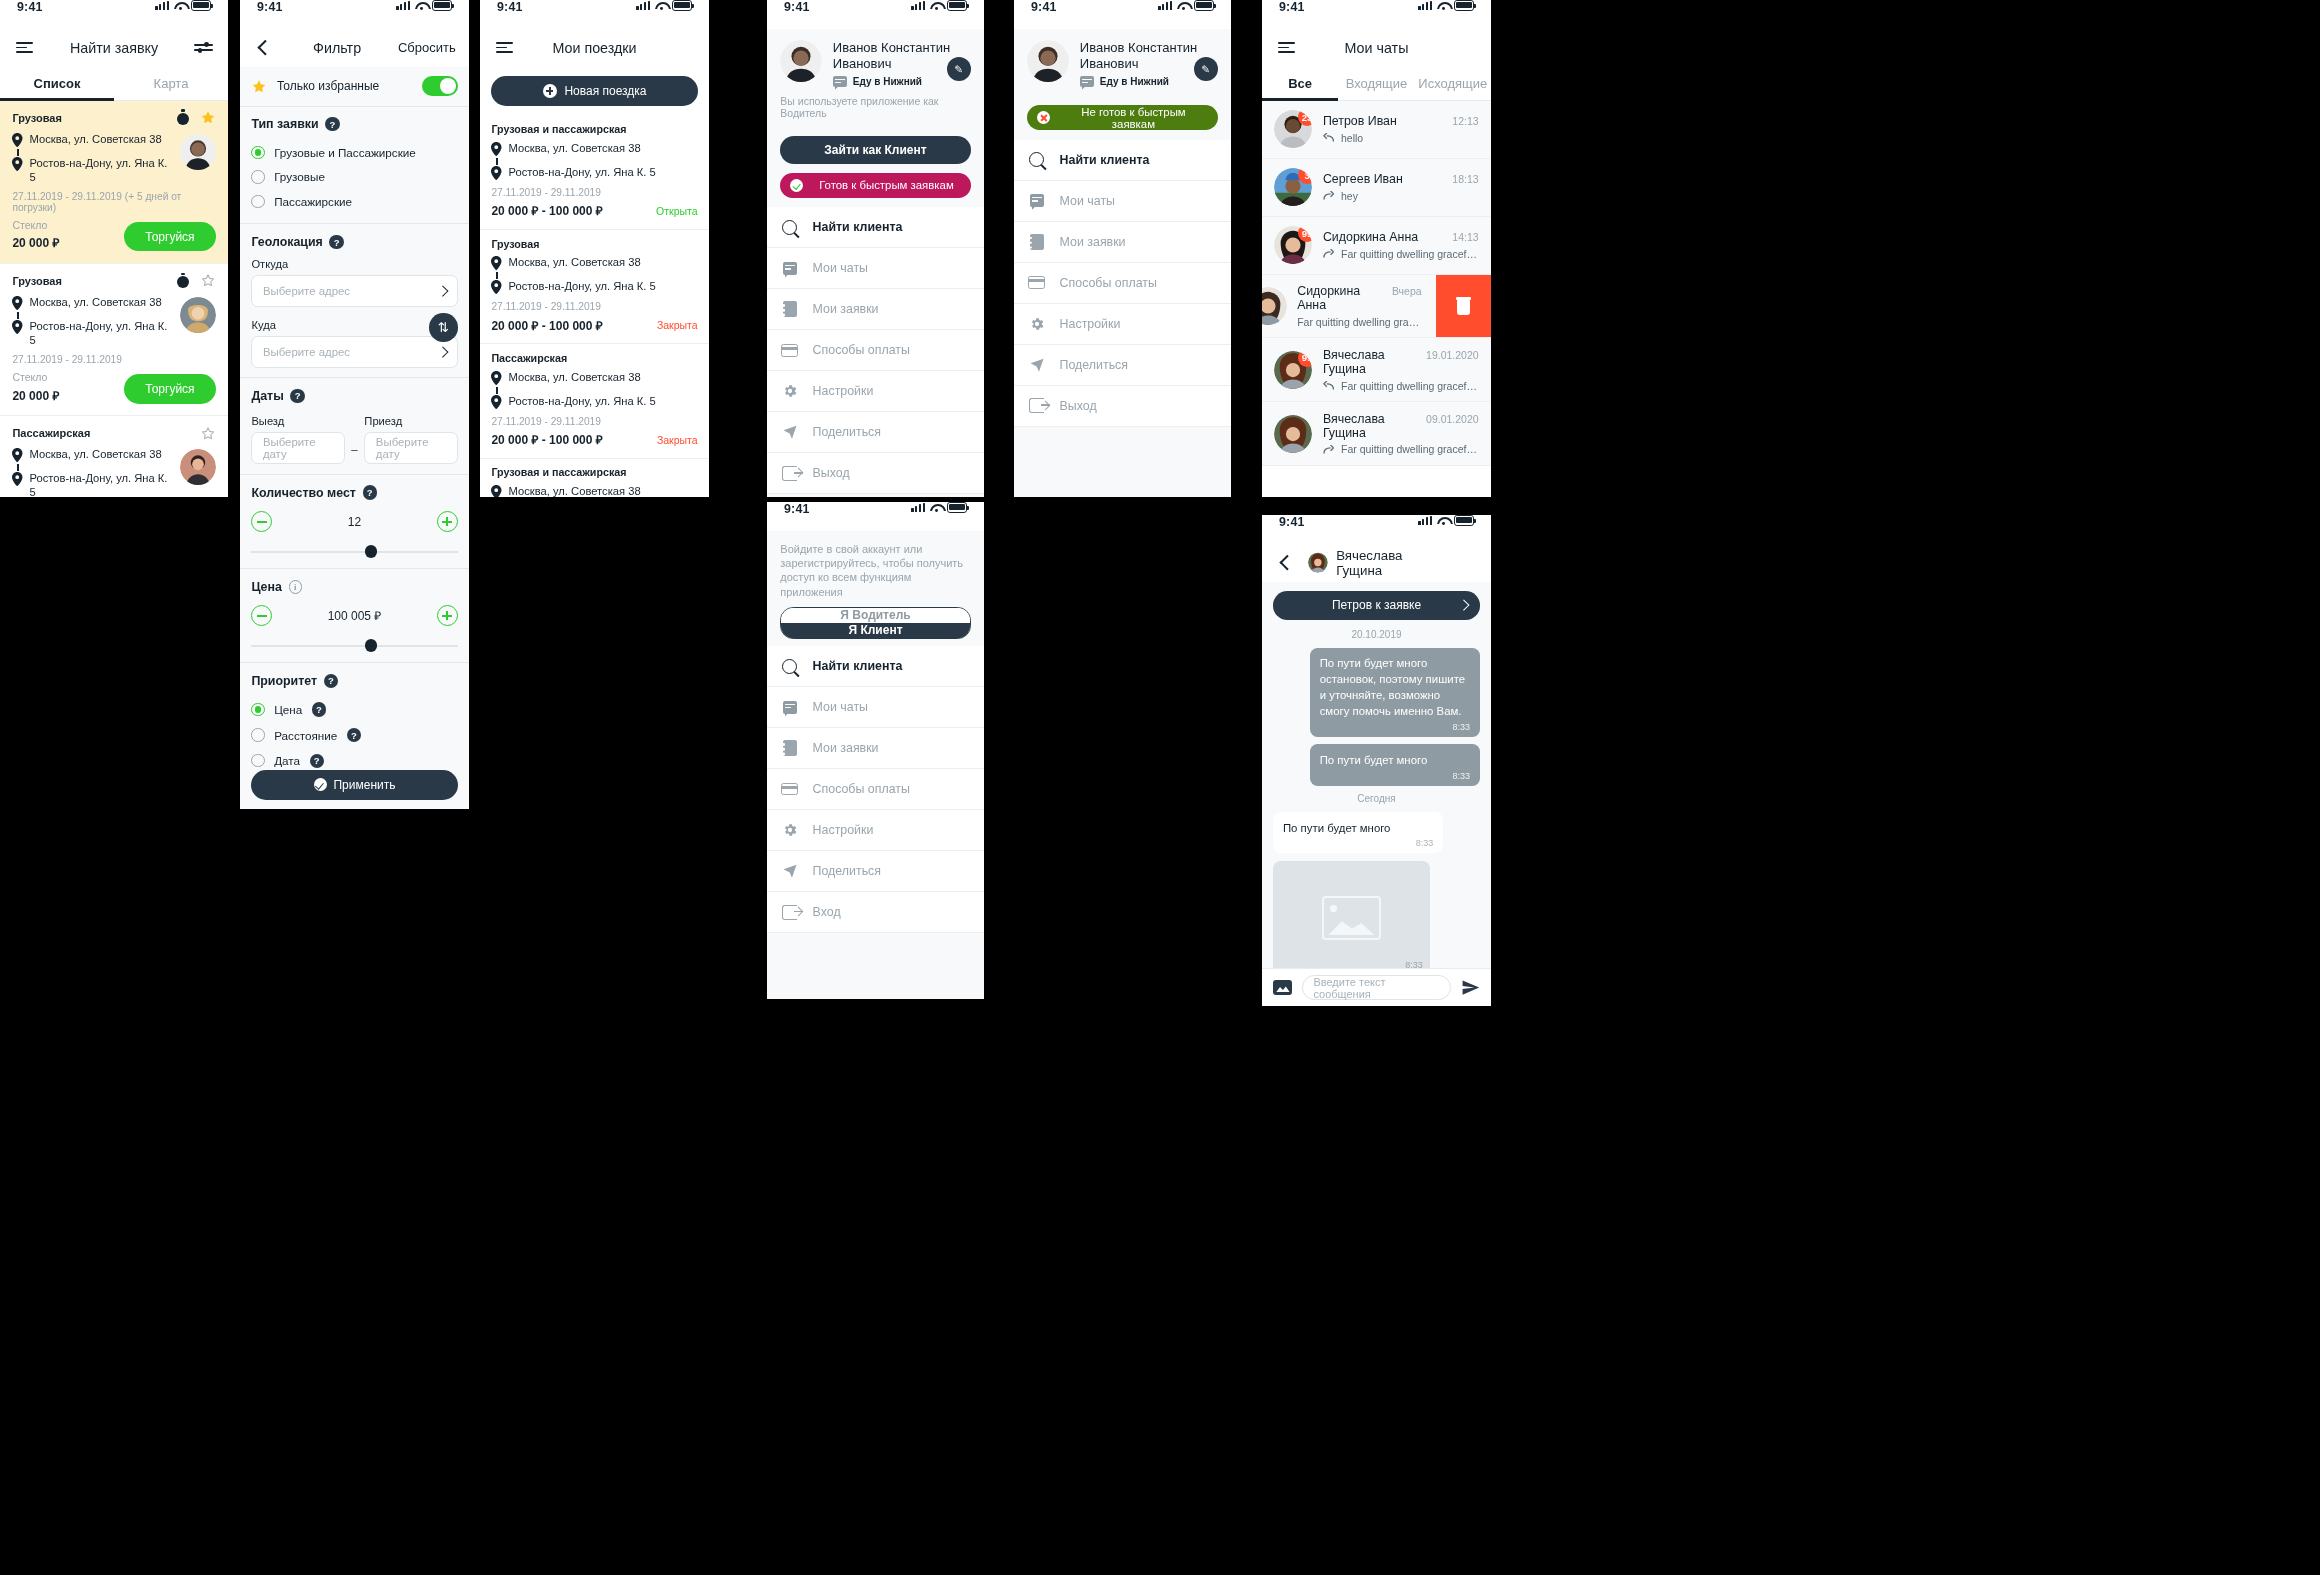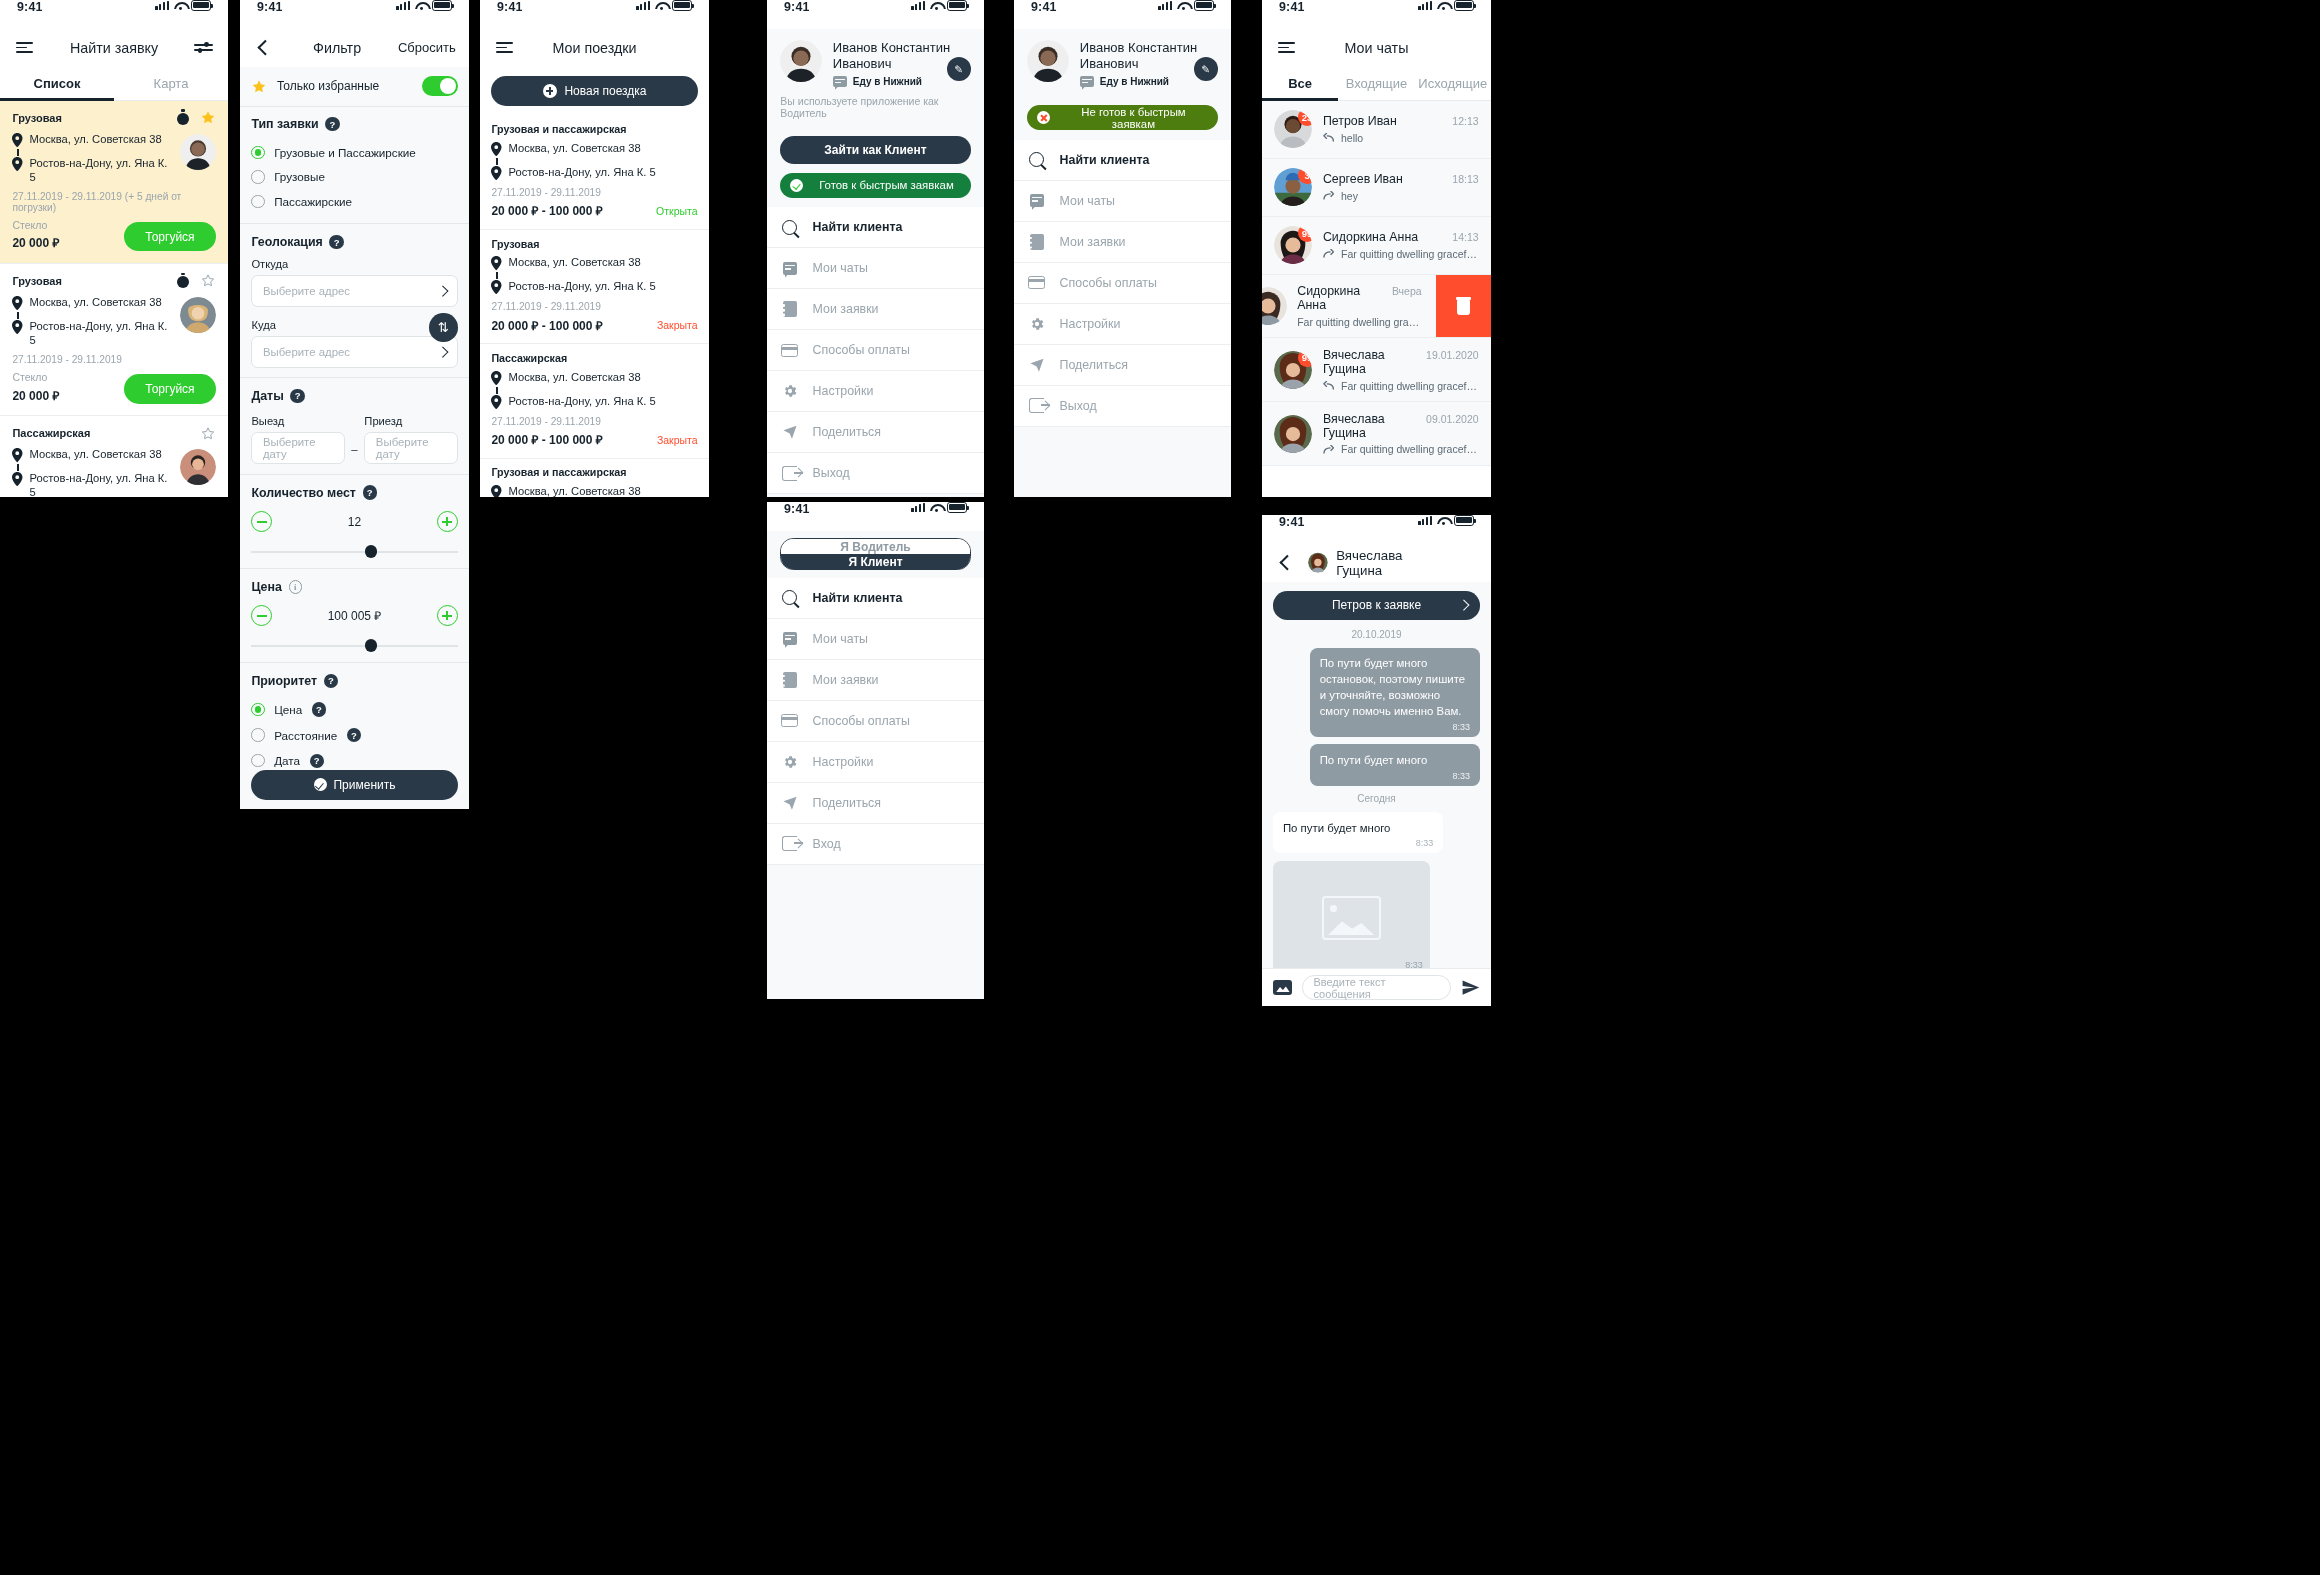--- a/index.html
+++ b/index.html
@@ -149,21 +149,21 @@
   .bubble-ic::after{content:"";position:absolute;left:1.9px;bottom:-2.9px;width:3.8px;height:3.8px;background:#8f9ba3;
      clip-path: polygon(0 0,100% 0,0 100%);}
   .bubble-ic i{position:absolute;left:2.4px;top:2.9px;width:9.5px;height:1.5px;background:#f7f9fa;}
   .bubble-ic u{position:absolute;left:2.4px;top:6.3px;width:5.7px;height:1.5px;background:#f7f9fa;}
   .p-status-txt { font-size:10px; color:#16222c; font-weight:600;}
   .edit-fab { position:absolute; right:13.3px; top:28.5px; width:24px;height:24px;border-radius:50%;background:#2a3947;
     display:flex;align-items:center;justify-content:center; color:#fff; font-size:10.5px;}
   .p-usedas { font-size:10.5px; color:#9aa5ad; margin-top:7.6px;}
   .dark-btn { margin:7.6px 13.3px 0; height:28.5px; border-radius:14.3px; background:#2a3947; color:#fff;
     display:flex;align-items:center;justify-content:center; font-size:12px; font-weight:600; cursor:pointer;}
-  .green-pill { margin:8.6px 13.3px 9.5px; height:25px; border-radius:12.4px; background:#15803d; color:#fff;
+  .green-pill { margin:8.6px 13.3px 9.5px; height:25px; border-radius:12.4px; background:#be185d; color:#fff;
     display:flex;align-items:center; font-size:11.4px; padding:0 9.5px; gap:8.6px; cursor:pointer;}
   .red-pill { margin:8.6px 13.3px 9.5px; height:25px; border-radius:12.4px; background:#4d7c0f; color:#fff;
     display:flex;align-items:center; font-size:11.4px; padding:0 9.5px; gap:8.6px; cursor:pointer;}
   .mini-check { width:13.3px;height:13.3px;border-radius:50%;background:#fff;position:relative;flex:0 0 13.3px;}
   .mini-check::after{content:"";position:absolute;left:3.8px;top:2.9px;width:3.8px;height:6.2px;border-right:1.9px solid #2ecc2e;border-bottom:1.9px solid #2ecc2e;transform:rotate(40deg);}
   .mini-x { width:13.3px;height:13.3px;border-radius:50%;background:#fff;position:relative;flex:0 0 13.3px;}
   .mini-x::before,.mini-x::after{content:"";position:absolute;left:2.9px;top:5.7px;width:7.6px;height:1.9px;background:#ff4d2e;}
   .mini-x::before{transform:rotate(45deg);} .mini-x::after{transform:rotate(-45deg);}
   .mitem { display:flex; align-items:center; gap:13.3px; padding:10.5px 13.3px; background:#fff;
     border-bottom:1px solid #eceff1; font-size:12.4px; cursor:pointer;}
@@ -1049,20 +1049,21 @@
               <i></i>
               <i></i>
               <i></i>
             </span>
           <span class="wifi"></span>
           <span class="batt">
               <span></span>
             </span>
         </span>
       </div>
+      <div class="login-hint">Войдите в свой аккаунт или зарегистрируйтесь, чтобы получить доступ ко всем функциям приложения</div>
       <div class="seg">
         <div class="off">Я Водитель</div>
         <div class="on">Я Клиент</div>
       </div>
       <div style="height:7.6px"></div>
       <div class="mitem active">
         <span class="m-ic">
             <span class="searchic"></span>
           </span>
         <span>Найти клиента</span>

